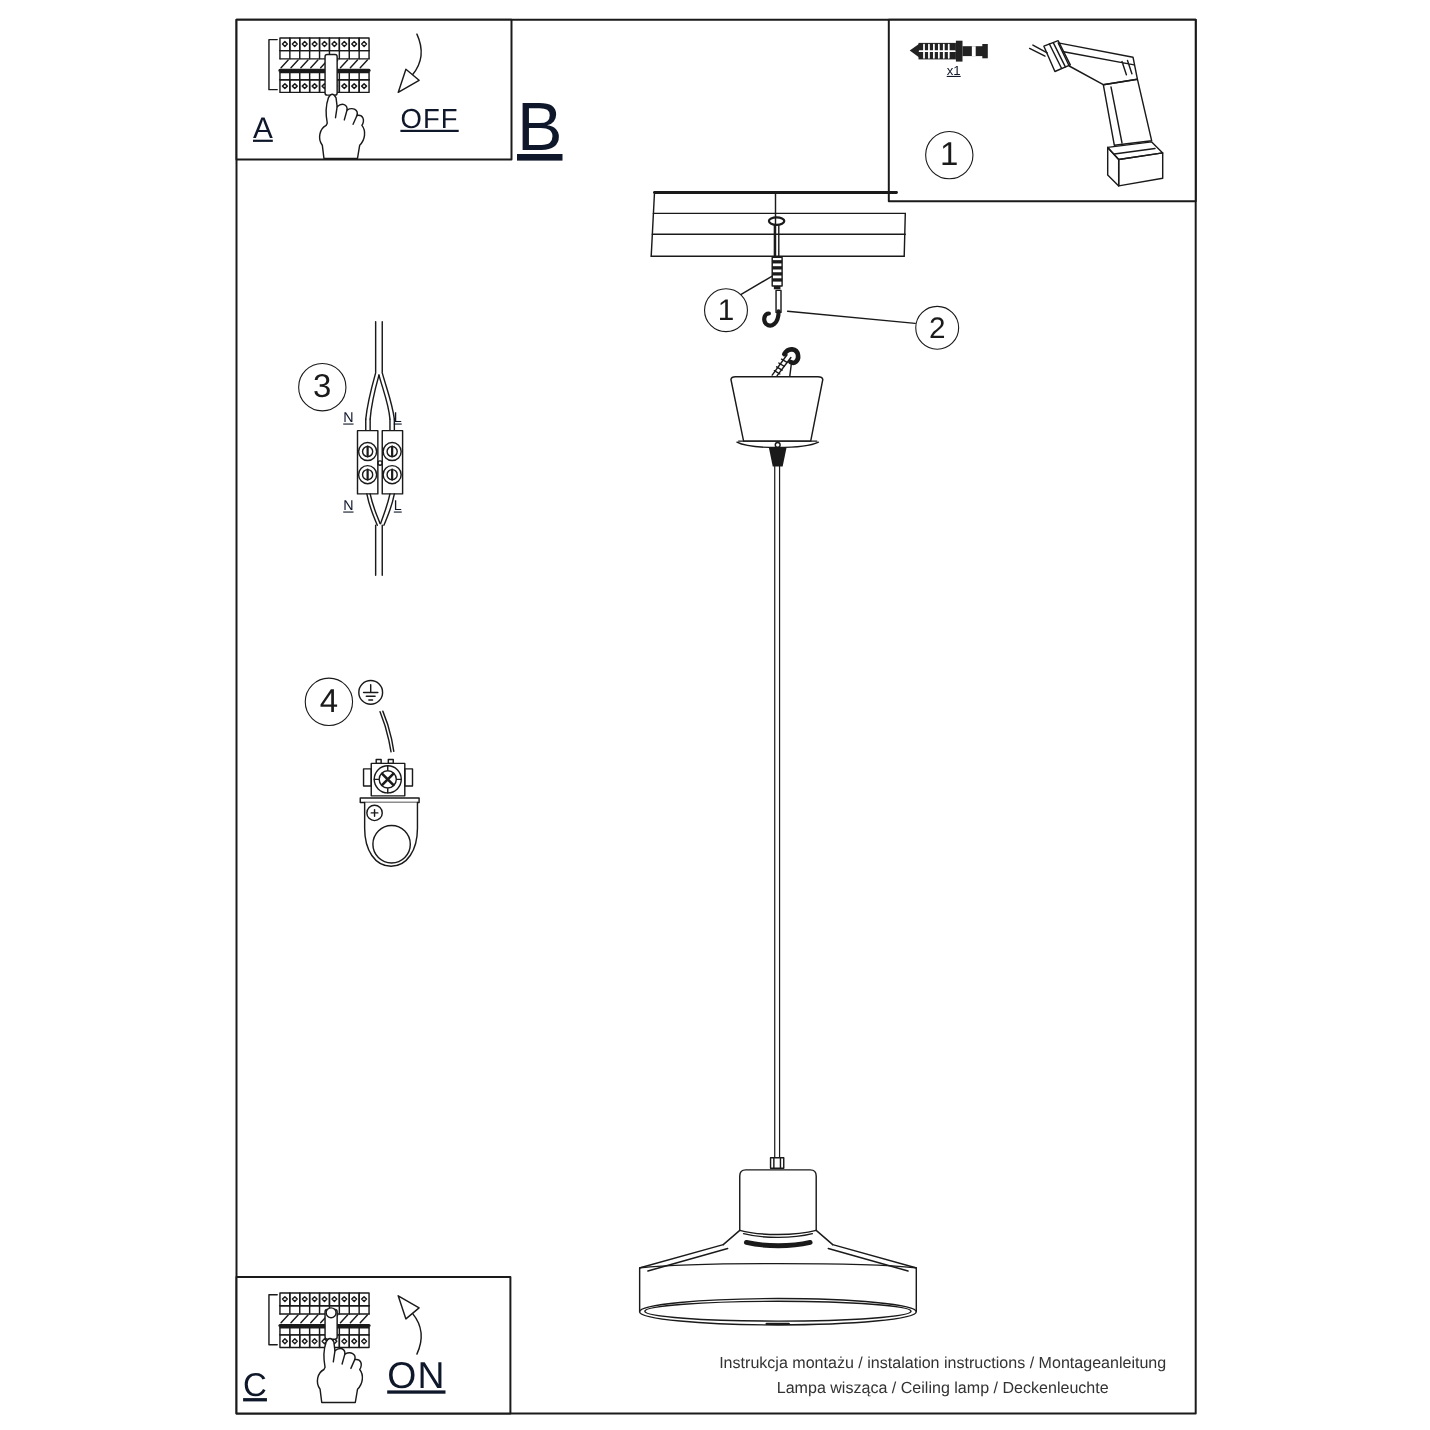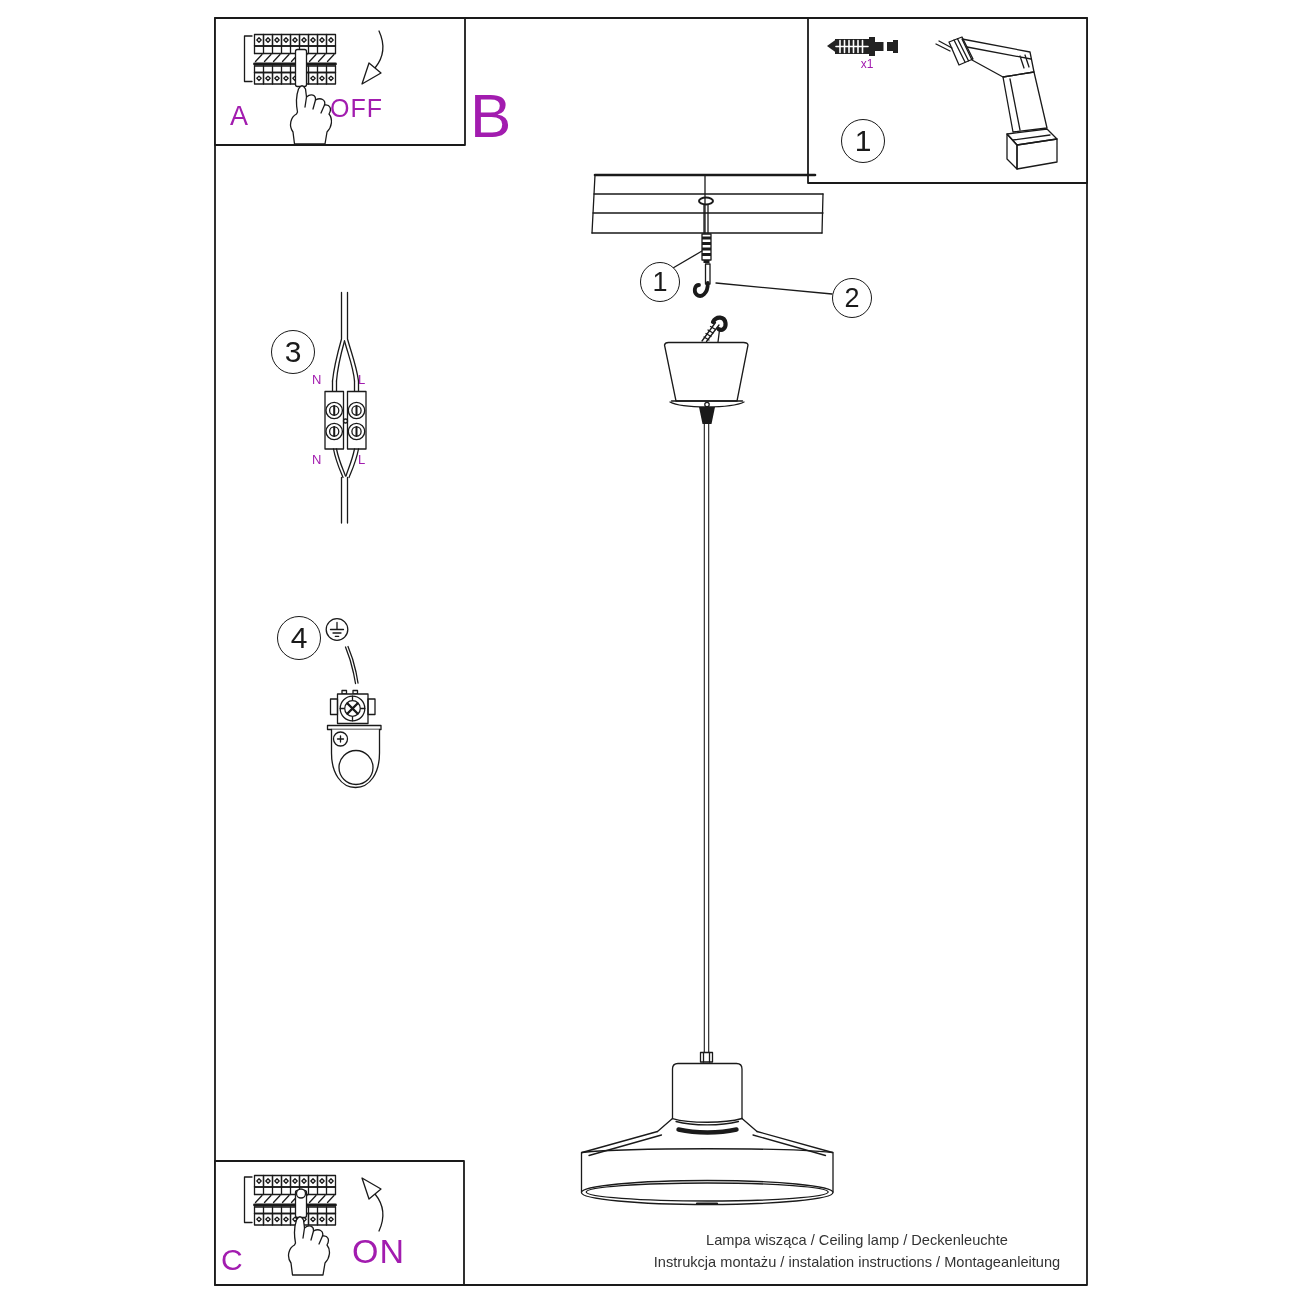--- a/index.html
+++ b/index.html
@@ -1,19 +1,19 @@
 <!DOCTYPE html>
 <html><head>
 <meta charset="utf-8">
 <style>
   html,body{margin:0;padding:0;background:#fff;}
   .sheet{position:relative;width:1300px;height:1300px;background:#fff;overflow:hidden;
          font-family:"Liberation Sans",sans-serif;color:#1a1a1a;}
   .art{position:absolute;left:0;top:0;}
-  .lbl{position:absolute;white-space:nowrap;color:#a21caf;}
+  .lbl{position:absolute;white-space:nowrap;color:#0f172a;text-decoration:underline;}
   .callout{position:absolute;border:1.4px solid #1a1a1a;border-radius:50%;
            display:flex;align-items:center;justify-content:center;background:#fff;
            color:#1a1a1a;line-height:1;}
   .c42{width:42px;height:42px;font-size:30px;}
   .c38{width:38px;height:38px;font-size:27px;}
   .caption{position:absolute;left:627px;top:1230px;width:460px;text-align:center;
            font-size:14.6px;line-height:21.5px;color:#333;}
 </style>
 </head>
 <body>
@@ -223,35 +223,35 @@
       <path d="M352.5 696.2 V700 M352.5 717 V720.8 M340.2 708.5 H344 M361 708.5 H364.8"></path>
       <path d="M327.5 725.5 H381 M327.5 729.5 H381 M327.5 725.5 V729.5 M381 725.5 V729.5"></path>
       <path fill="#fff" d="M331.5 729.5 V753 C331.5 773 341 787.5 355.5 787.5 C370 787.5 379.5 773 379.5 753 V729.5"></path>
       <circle cx="340.5" cy="739" r="7"></circle>
       <path d="M337.5 739 H343.5 M340.5 736 V742"></path>
       <circle cx="356" cy="767.5" r="17"></circle>
     </g>
   </svg>
 
   <div class="lbl" style="left:230px;top:101px;font-size:27px;">A</div>
-  <div class="lbl" style="left:330px;top:94px;font-size:25px;letter-spacing:1px;">OFF</div>
+  <div class="lbl" style="left:364px;top:94px;font-size:25px;letter-spacing:1px;">OFF</div>
   <div class="lbl" style="left:470px;top:80px;font-size:62px;">B</div>
   <div class="lbl" style="left:221px;top:1243px;font-size:30px;">C</div>
   <div class="lbl" style="left:352px;top:1232px;font-size:34px;letter-spacing:1px;">ON</div>
   <div class="lbl" style="left:852px;top:57px;width:30px;text-align:center;font-size:12px;">x1</div>
 
   <div class="callout c42" style="left:841px;top:119px;">1</div>
   <div class="callout c38" style="left:640px;top:262px;">1</div>
   <div class="callout c38" style="left:832px;top:278px;">2</div>
   <div class="callout c42" style="left:271px;top:330px;">3</div>
   <div class="callout c42" style="left:277px;top:616px;">4</div>
 
   <div class="lbl" style="left:312px;top:372px;font-size:13px;">N</div>
   <div class="lbl" style="left:358px;top:372px;font-size:13px;">L</div>
   <div class="lbl" style="left:312px;top:452px;font-size:13px;">N</div>
   <div class="lbl" style="left:358px;top:452px;font-size:13px;">L</div>
 
   <div class="caption">
+    <div>Instrukcja montażu / instalation instructions / Montageanleitung</div>
     <div>Lampa wisząca / Ceiling lamp / Deckenleuchte</div>
-    <div>Instrukcja montażu / instalation instructions / Montageanleitung</div>
   </div>
 
 </div>
 
 </body></html>

